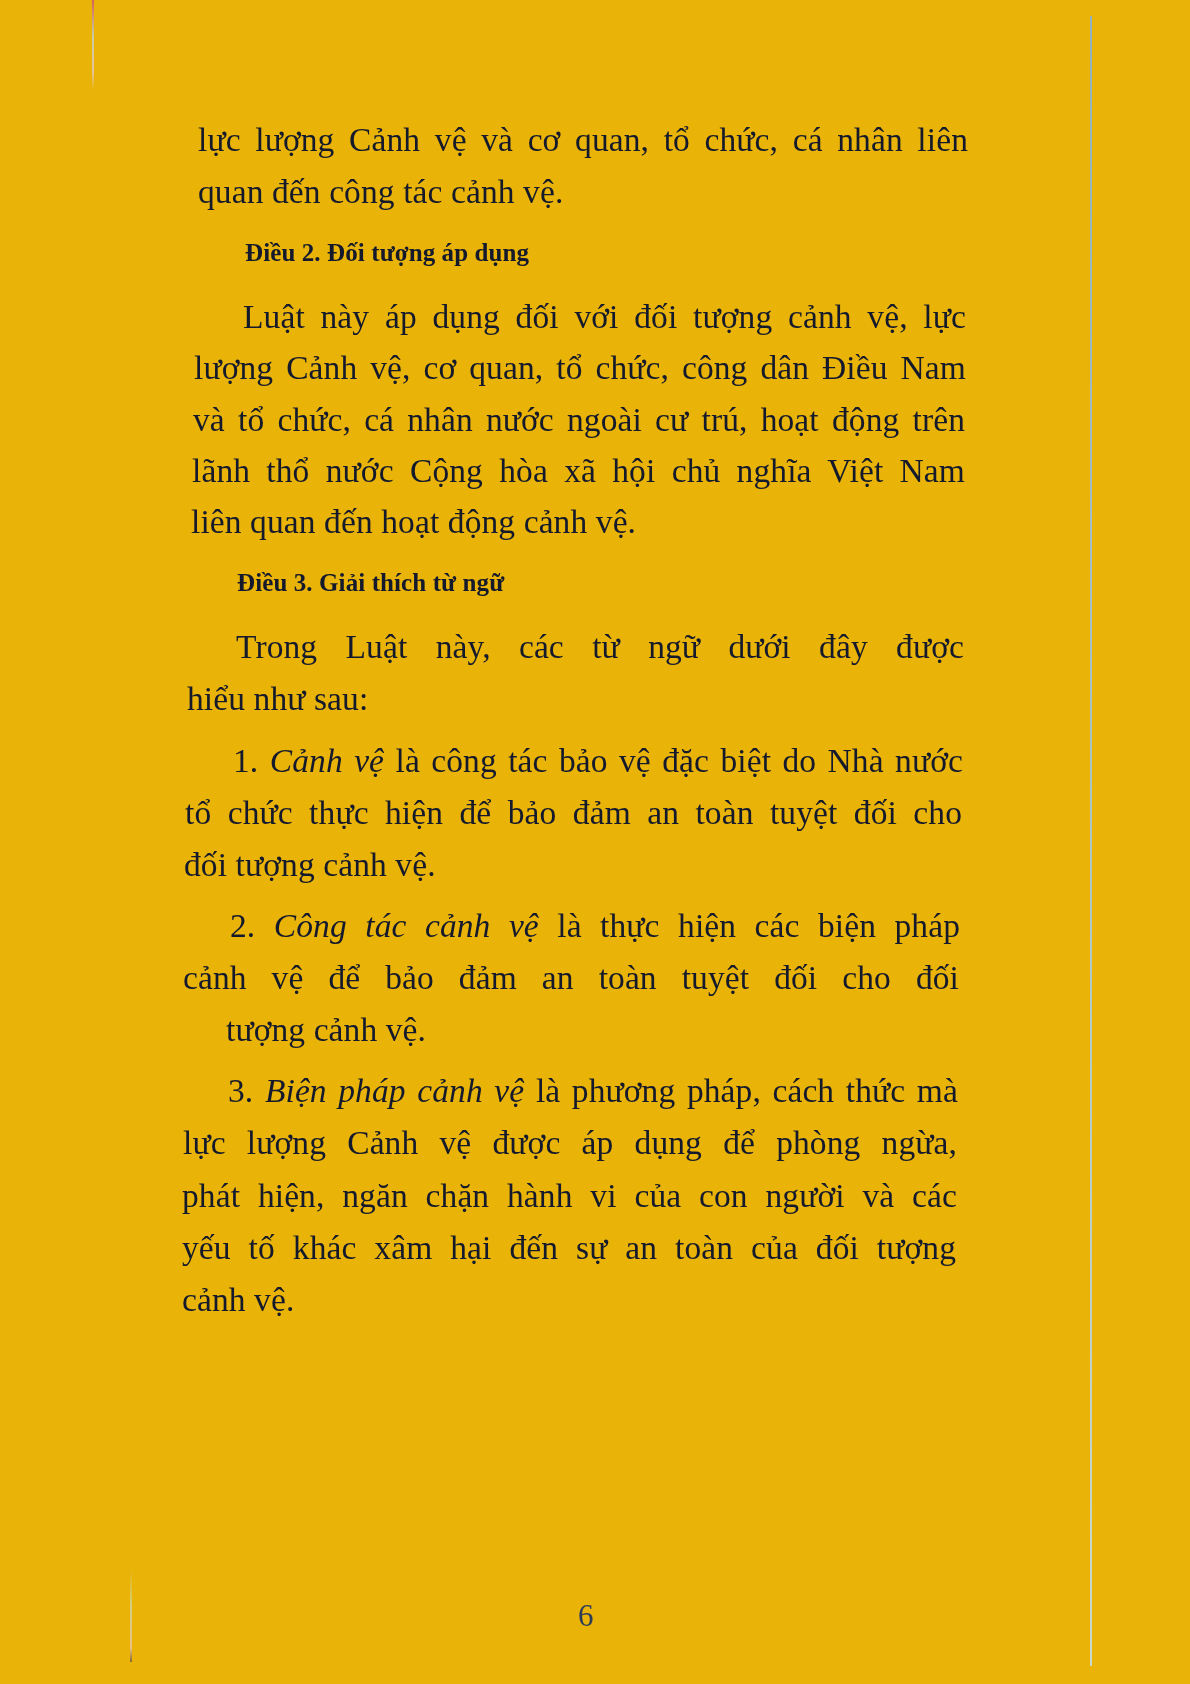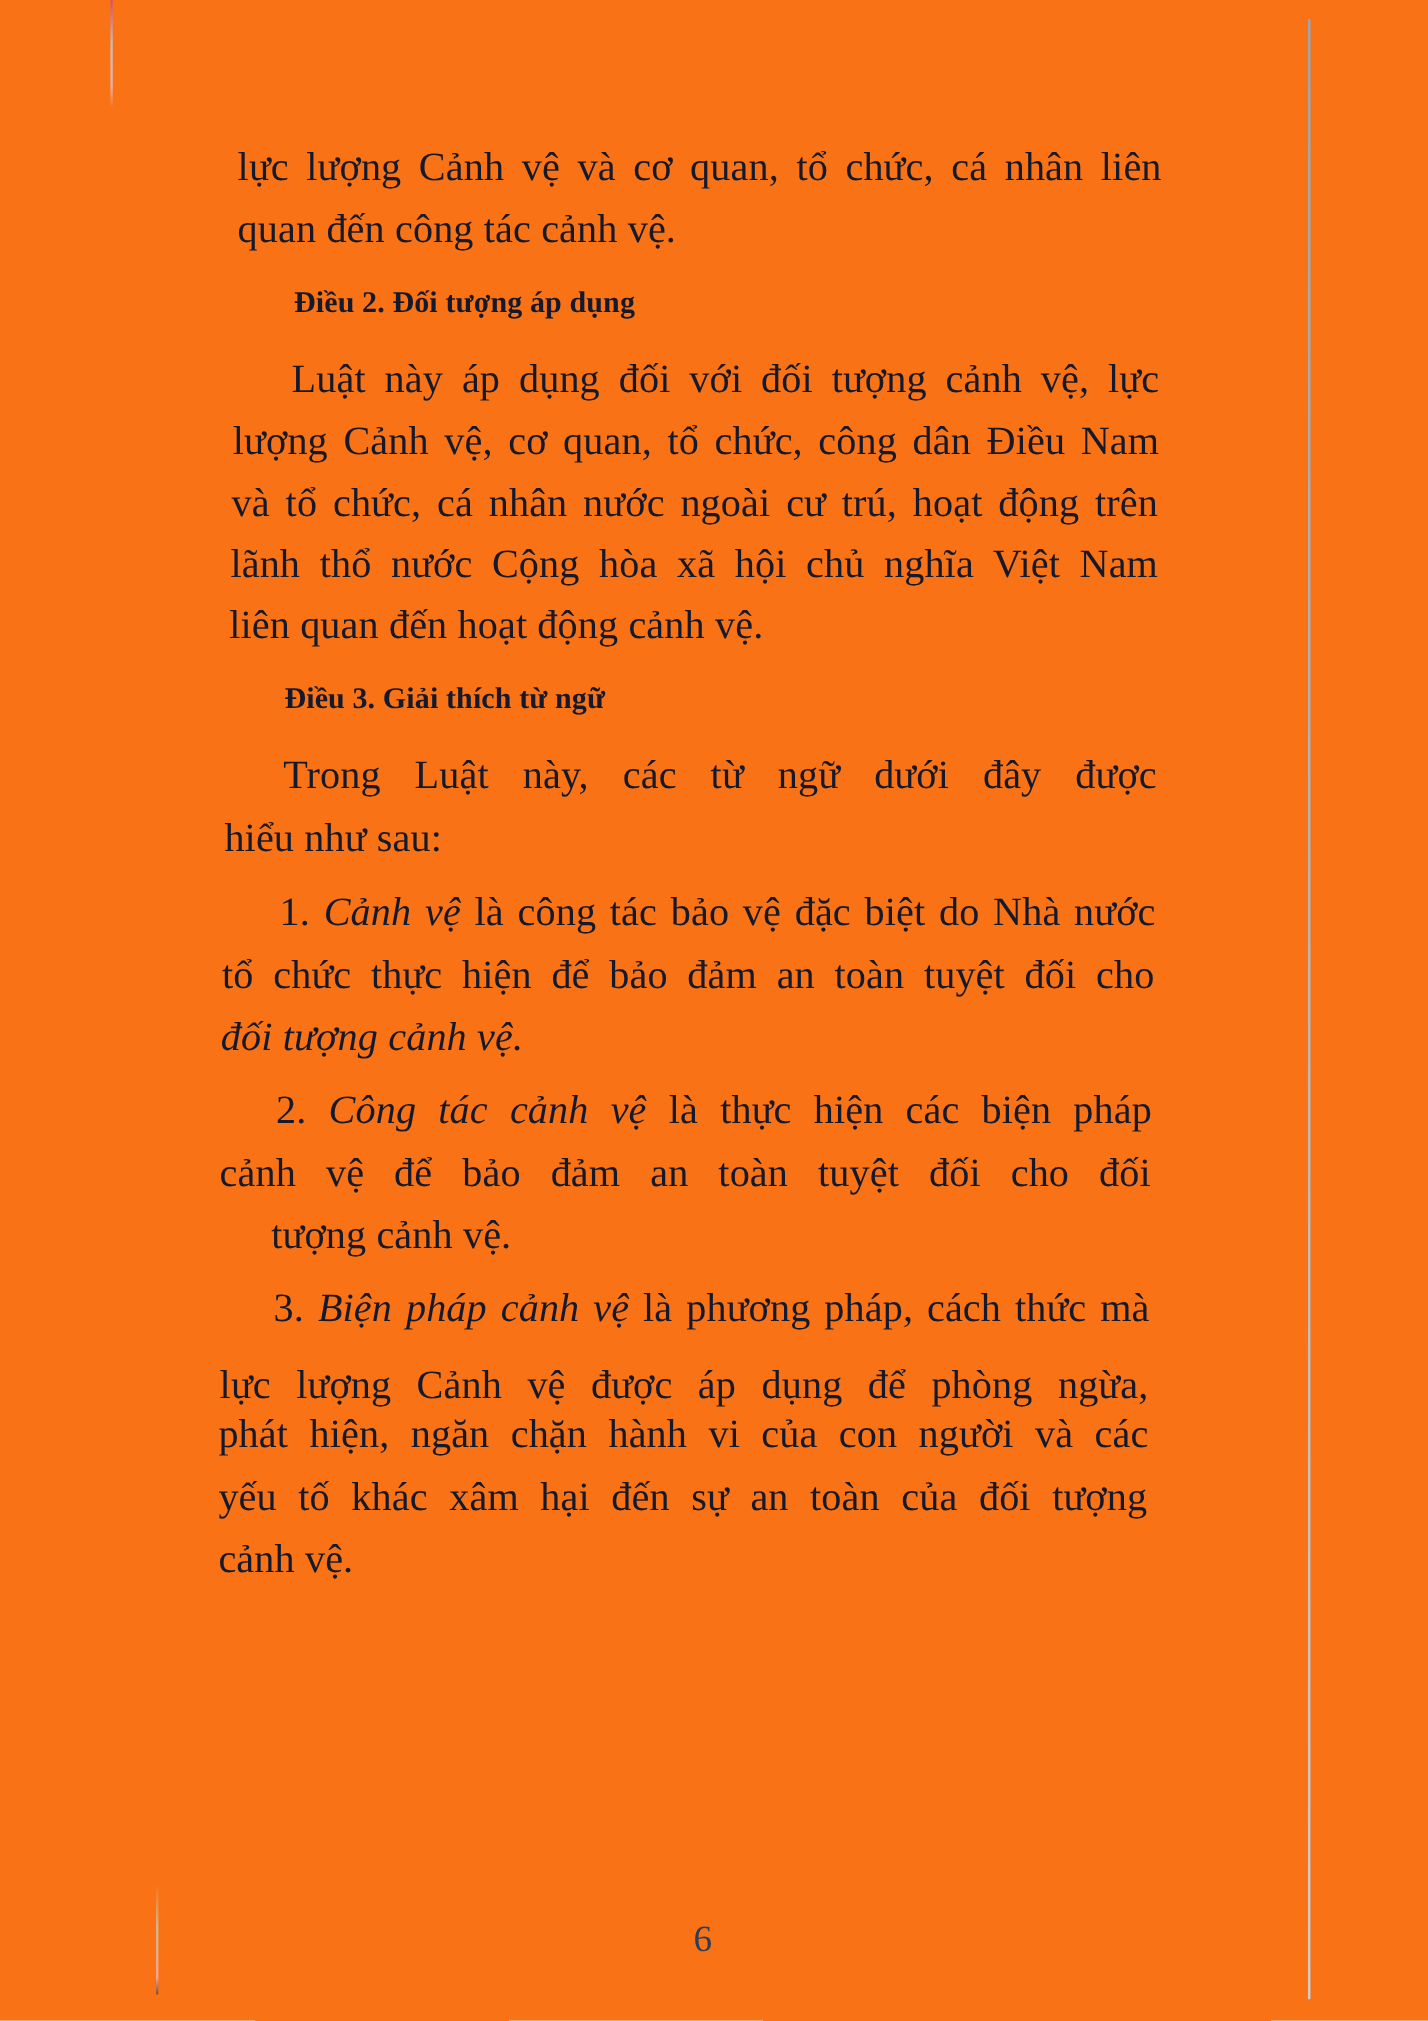--- a/index.html
+++ b/index.html
@@ -13,21 +13,21 @@
       position: relative;
       overflow: hidden;
       font-family: "Liberation Serif", "DejaVu Serif", serif;
       color: #141a2c;
     }
     .page {
       position: absolute;
       left: 0; top: 0;
       width: 1190px;
       height: 1684px;
-      background: #f97316;
+      background: #eab308;
     }
     
     .edge-right {
       position: absolute;
       left: 1090px;
       top: 16px;
       width: 2px;
       height: 1650px;
       background: linear-gradient(to bottom, #7fb2dc, #a9cdea 60%, #c4def2);
       opacity: 0.85;
@@ -111,36 +111,36 @@
 
     <div class="line justify" style="left:236px; top:627px; width:728px;">Trong Luật này, các từ ngữ dưới đây được</div>
     <div class="line" style="left:187px; top:679px;">hiểu như sau:</div>
 
     <div class="line justify" style="left:233px; top:741px; width:730px;">
       <span>1.</span>
       <span class="term">Cảnh vệ</span>
       <span>là công tác bảo vệ đặc biệt do Nhà nước</span>
     </div>
     <div class="line justify" style="left:185px; top:793px; width:777px;">tổ chức thực hiện để bảo đảm an toàn tuyệt đối cho</div>
-    <div class="line" style="left:184px; top:845px;font-style:italic;">đối tượng cảnh vệ.</div>
+    <div class="line" style="left:184px; top:845px;">đối tượng cảnh vệ.</div>
 
     <div class="line justify" style="left:230px; top:906px; width:730px;">
       <span>2.</span>
       <span class="term">Công tác cảnh vệ</span>
       <span>là thực hiện các biện pháp</span>
     </div>
     <div class="line justify" style="left:183px; top:958px; width:776px;">cảnh vệ để bảo đảm an toàn tuyệt đối cho đối</div>
     <div class="line" style="left:183px; top:1010px;margin-left:43px;">tượng cảnh vệ.</div>
 
     <div class="line justify" style="left:228px; top:1071px; width:730px;">
       <span>3.</span>
       <span class="term">Biện pháp cảnh vệ</span>
       <span>là phương pháp, cách thức mà</span>
     </div>
-    <div class="line justify" style="left:183px; top:1123px; width:774px;margin-top:12px;">lực lượng Cảnh vệ được áp dụng để phòng ngừa,</div>
+    <div class="line justify" style="left:183px; top:1123px; width:774px;">lực lượng Cảnh vệ được áp dụng để phòng ngừa,</div>
     <div class="line justify" style="left:182px; top:1176px; width:775px;">phát hiện, ngăn chặn hành vi của con người và các</div>
     <div class="line justify" style="left:182px; top:1228px; width:774px;">yếu tố khác xâm hại đến sự an toàn của đối tượng</div>
     <div class="line" style="left:182px; top:1280px;">cảnh vệ.</div>
 
   </div>
 
   <div class="page-number">6</div>
 </div>
 
 </body></html>

